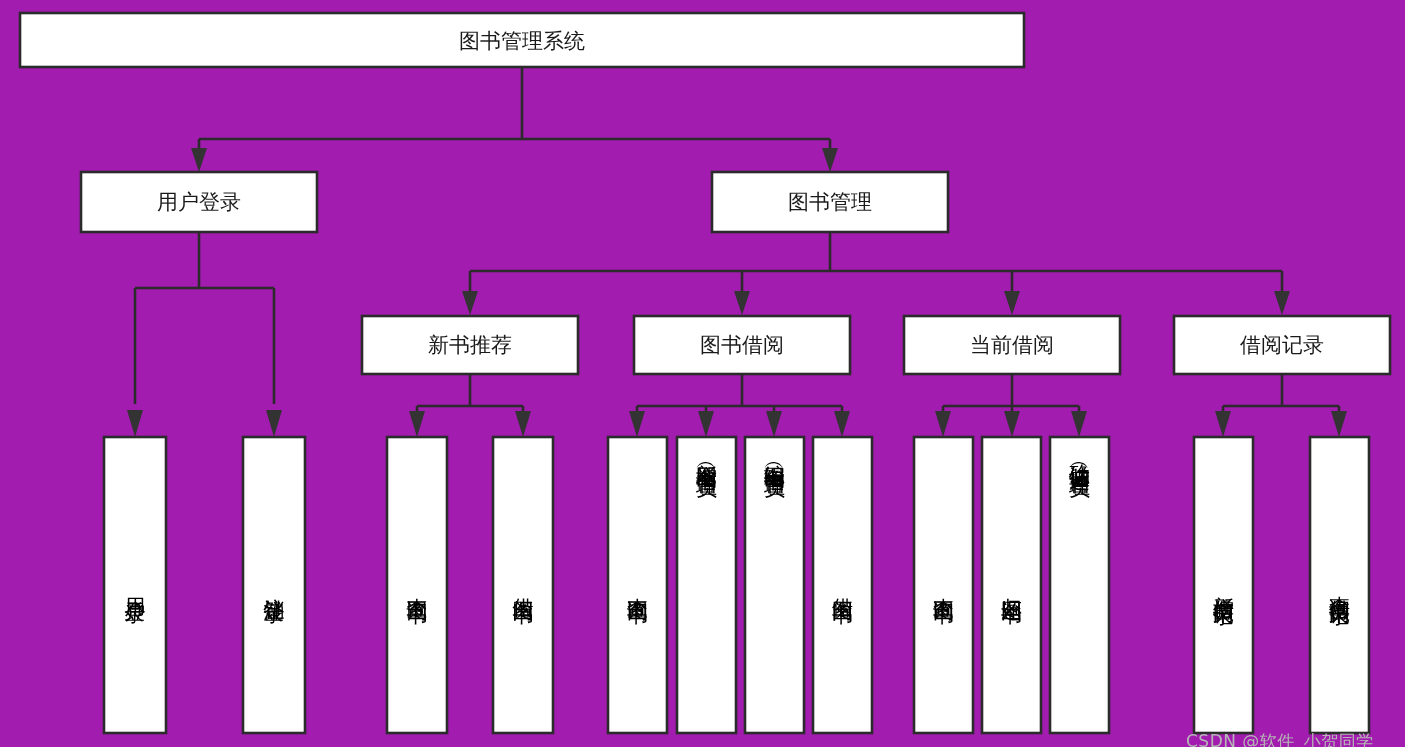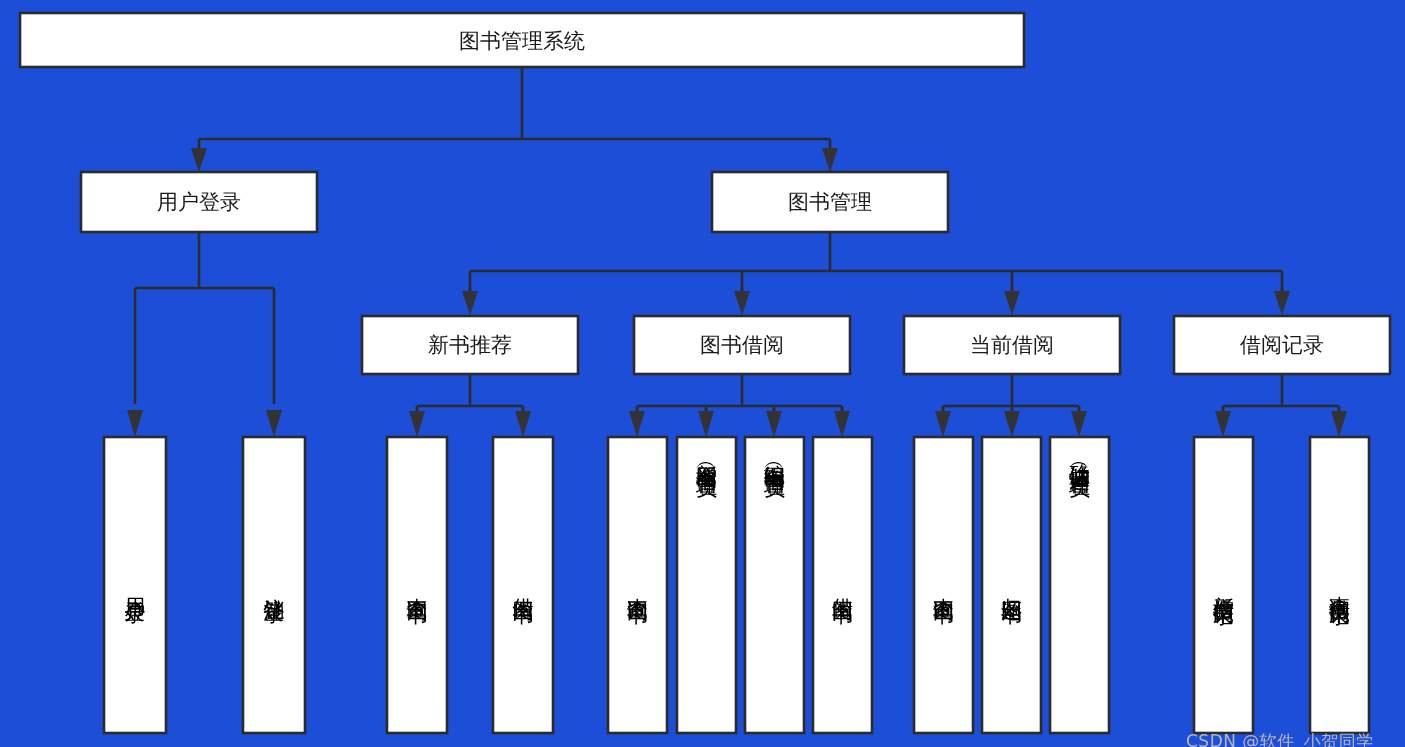--- a/index.html
+++ b/index.html
@@ -10,21 +10,21 @@
   body {
     width: 1405px;
     height: 747px;
     font-family: "DejaVu Sans", "Liberation Sans", sans-serif;
     overflow: hidden;
   }
   #diagram-root {
     position: relative;
     width: 1405px;
     height: 747px;
-    background: #1d4ed8;
+    background: #a21caf;
   }
   svg.diagram-canvas {
     position: absolute;
     top: 0;
     left: 0;
     width: 1405px;
     height: 747px;
   }
   .node-rect {
     fill: #ffffff;

